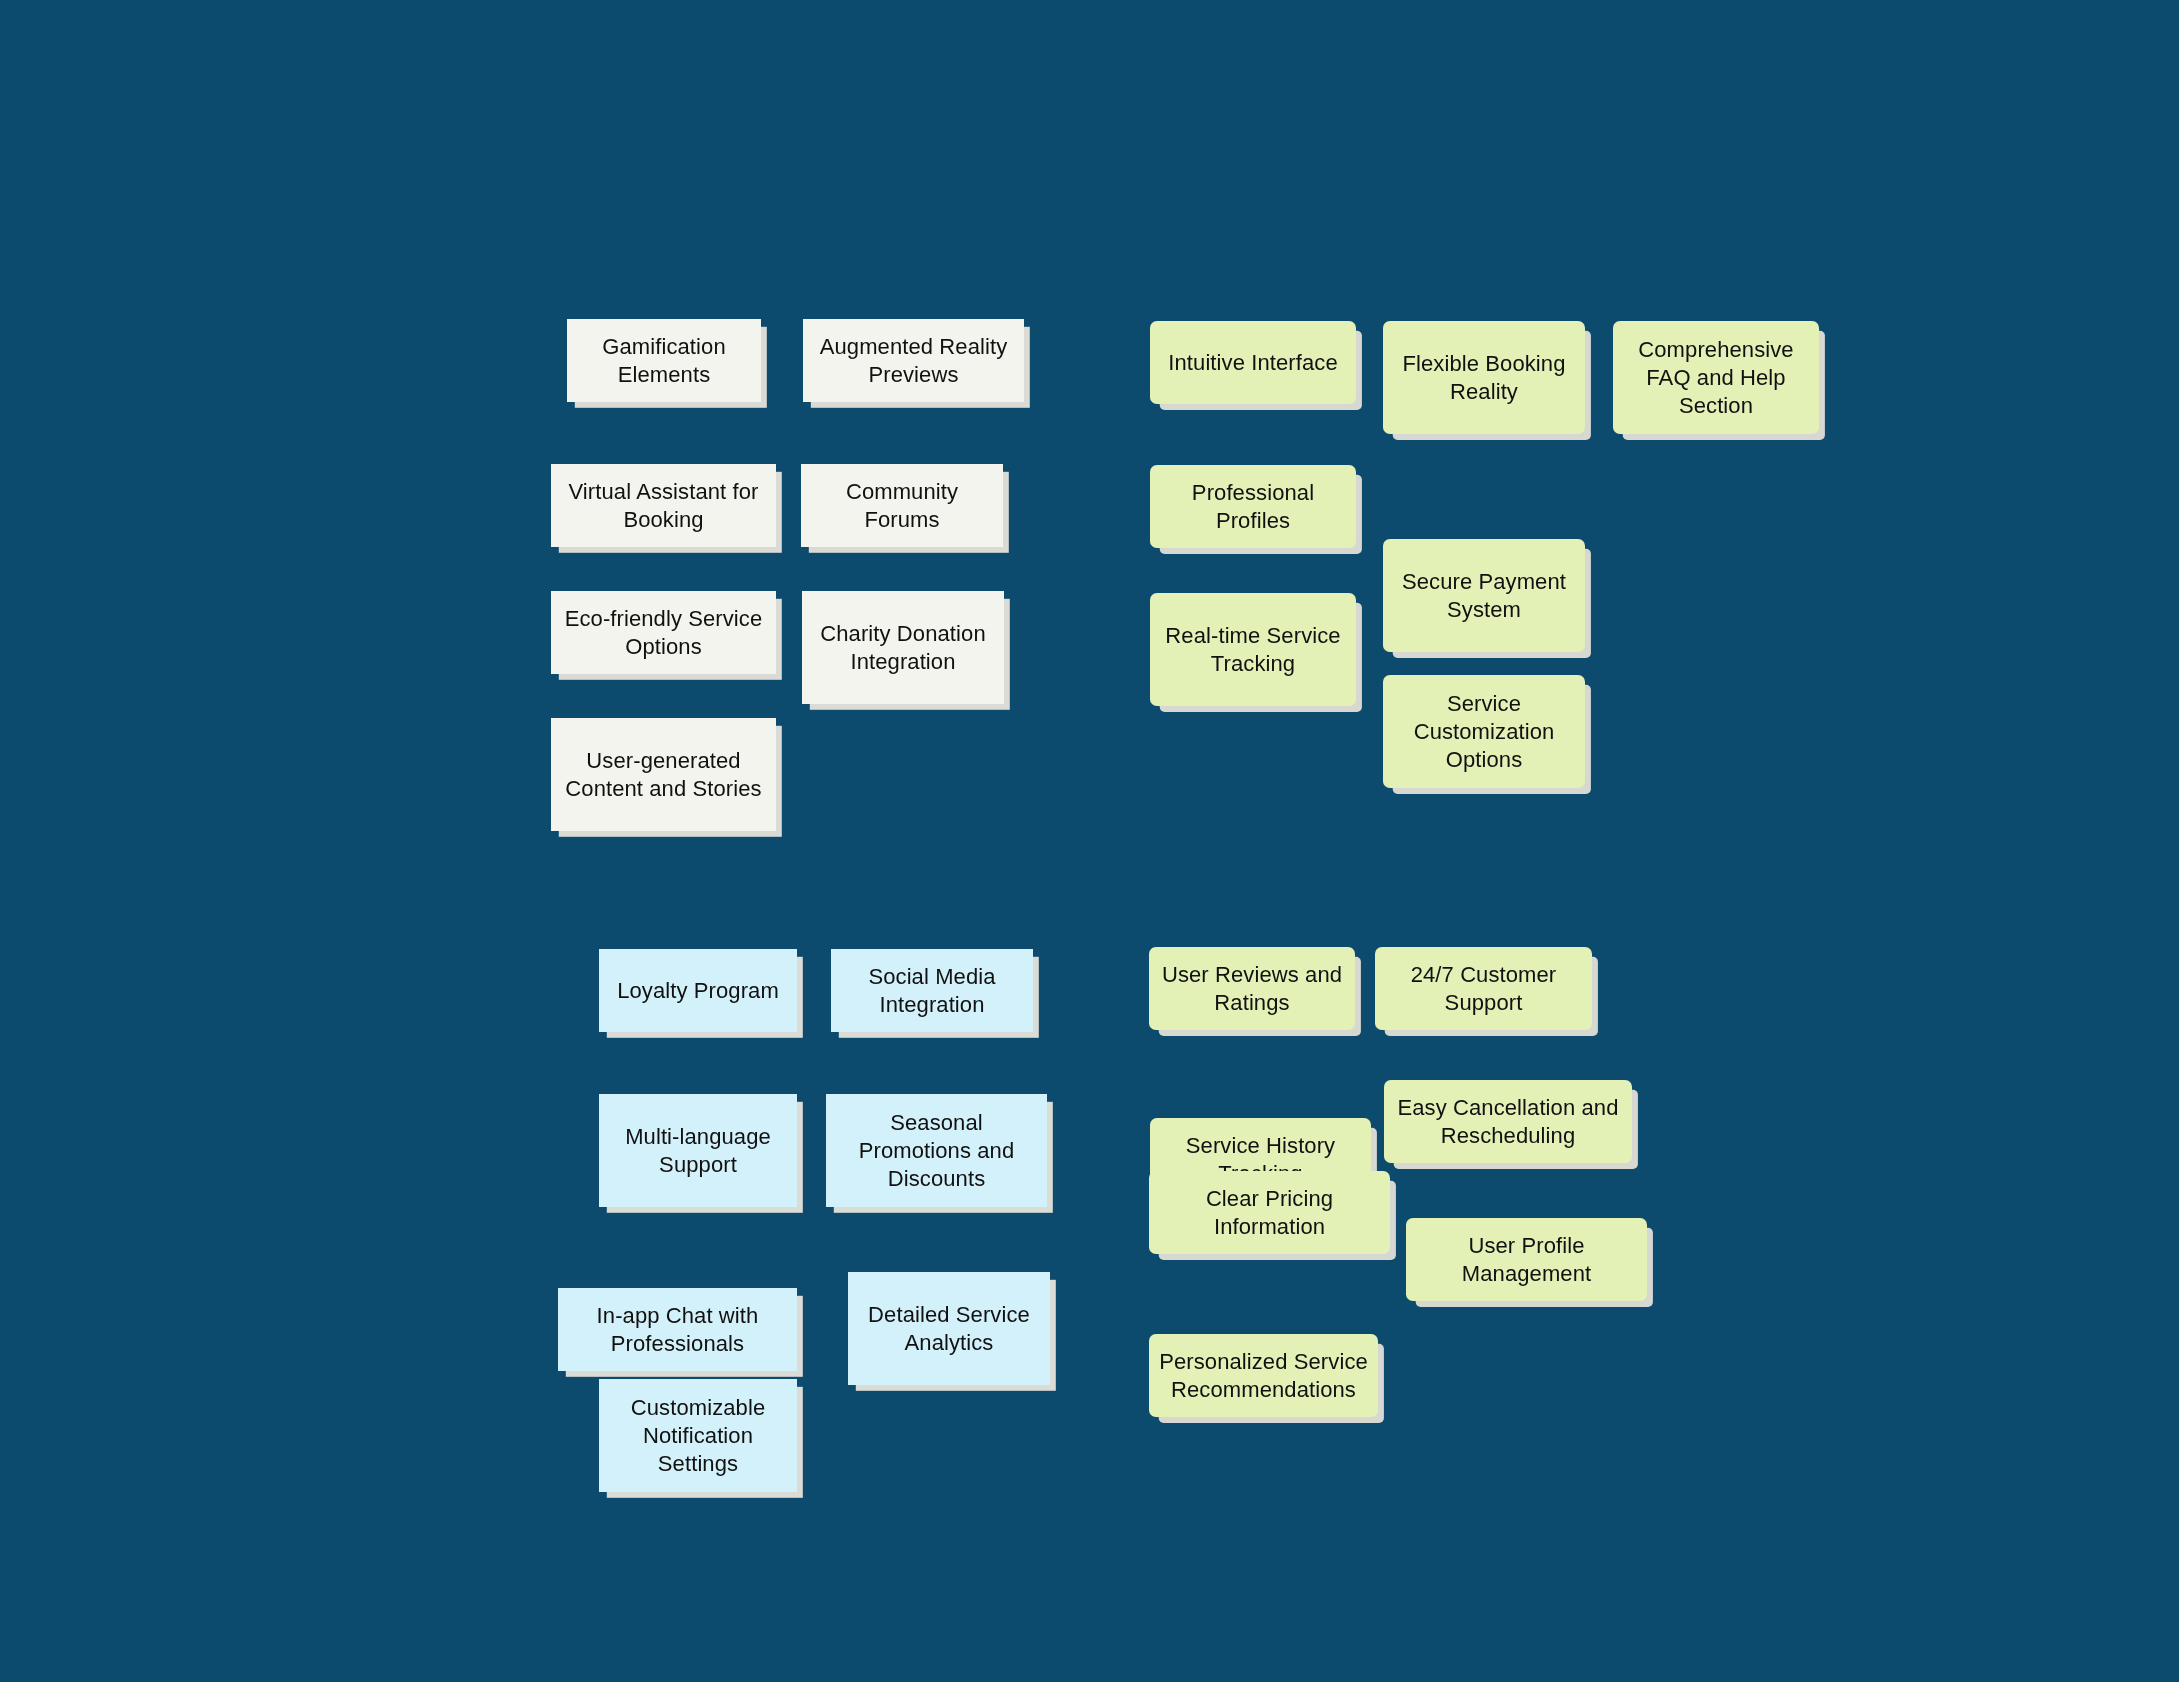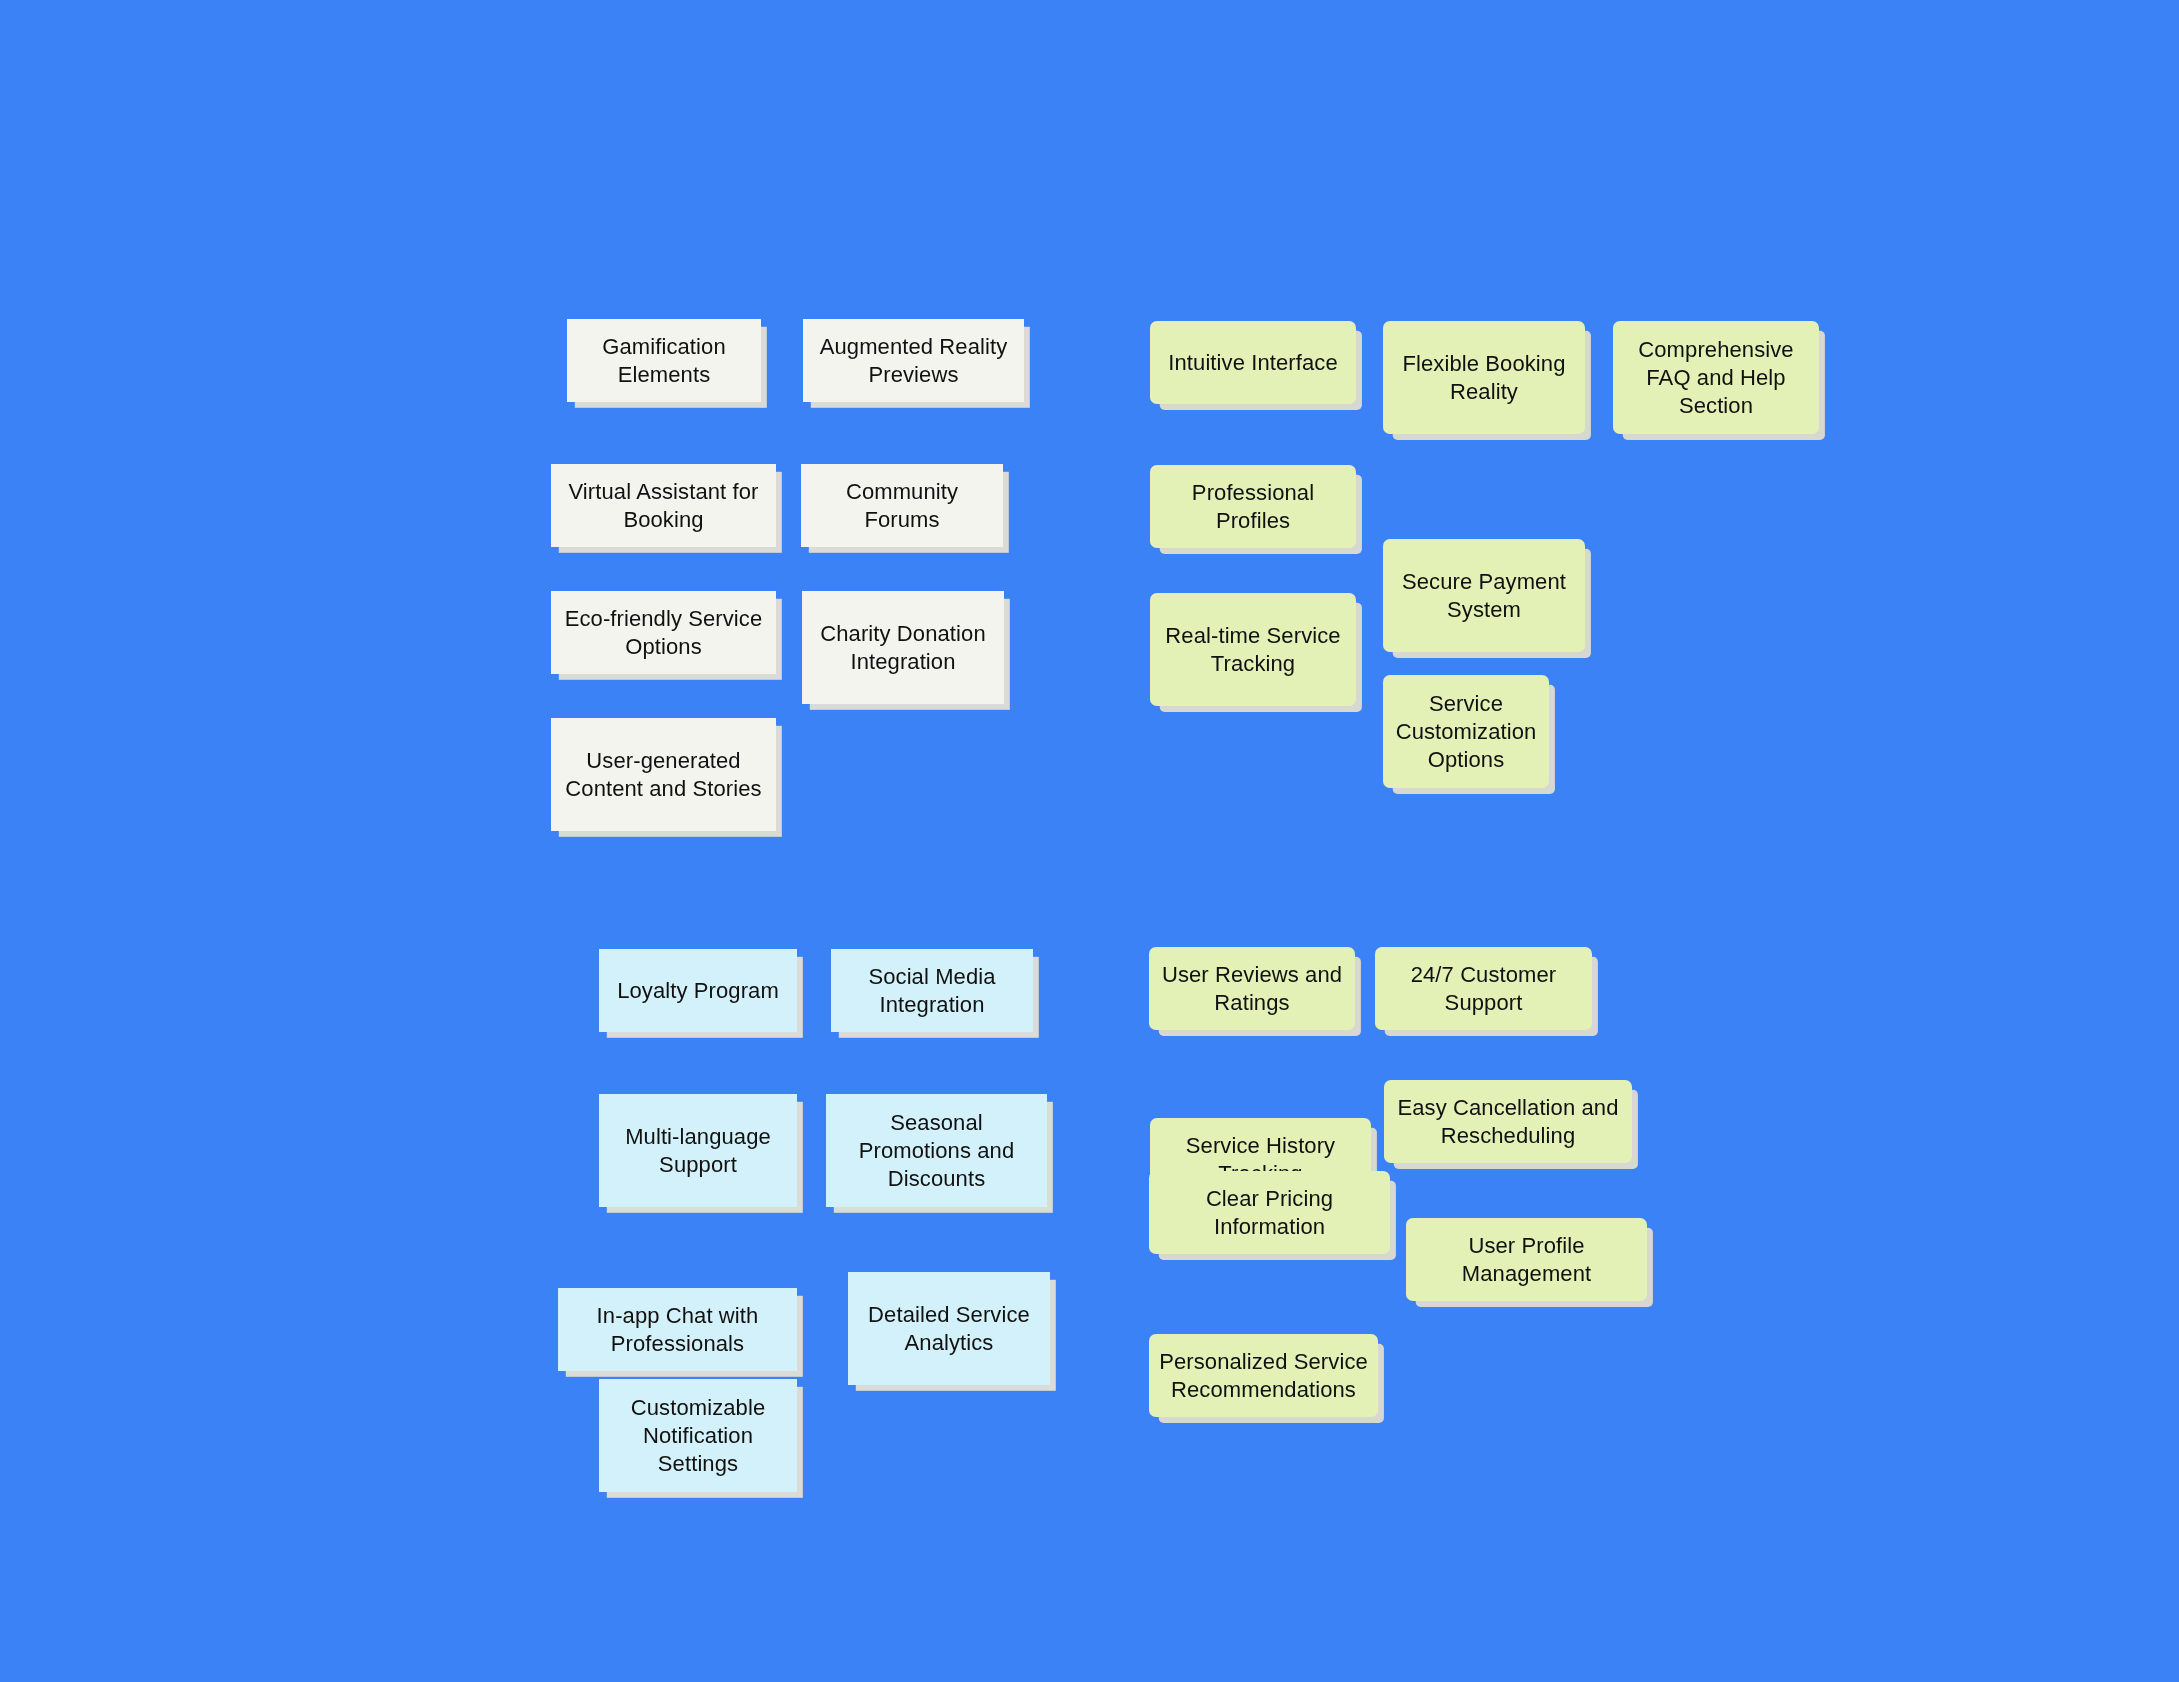--- a/index.html
+++ b/index.html
@@ -56,21 +56,21 @@
   
   .cluster-d {
     background: #E3F0B6;
     border-radius: 6.8px;
     box-shadow: 7.8px 7.8px 0 -1.9px #D8D8D2;
   }
 </style>
 </head>
 <body>
 
-<div id="canvas" style="width: 2179px; height: 1683px; background: #3b82f6;">
+<div id="canvas" style="width: 2179px; height: 1683px; background: #0c4a6e;">
     <div style="position: absolute; left: 0px; top: 0px; width: 100%; height: 100%;">
       <div class="card cluster-a" style="left: 567px; top: 319px; width: 194px; height: 83px;">
         <span class="label">Gamification Elements</span>
       </div>
       <div class="card cluster-a" style="left: 803px; top: 319px; width: 221px; height: 83px;">
         <span class="label">Augmented Reality Previews</span>
       </div>
       <div class="card cluster-a" style="left: 551px; top: 464px; width: 225px; height: 83px;">
         <span class="label">Virtual Assistant for Booking</span>
       </div>
@@ -99,21 +99,21 @@
       </div>
       <div class="card cluster-b" style="left: 1150px; top: 465px; width: 206px; height: 83px;">
         <span class="label">Professional Profiles</span>
       </div>
       <div class="card cluster-b" style="left: 1383px; top: 539px; width: 202px; height: 113px;">
         <span class="label">Secure Payment System</span>
       </div>
       <div class="card cluster-b" style="left: 1150px; top: 593px; width: 206px; height: 113px;">
         <span class="label">Real-time Service Tracking</span>
       </div>
-      <div class="card cluster-b" style="left: 1383px; top: 675px; width: 166px; height: 113px;">
+      <div class="card cluster-b" style="left: 1383px; top: 675px; width: 202px; height: 113px;">
         <span class="label">Service Customization Options</span>
       </div>
     </div>
     <div style="position: absolute; left: 0px; top: 0px; width: 100%; height: 100%;">
       <div class="card cluster-c" style="left: 599px; top: 949px; width: 198px; height: 83px;">
         <span class="label">Loyalty Program</span>
       </div>
       <div class="card cluster-c" style="left: 831px; top: 949px; width: 202px; height: 83px;">
         <span class="label">Social Media Integration</span>
       </div>

